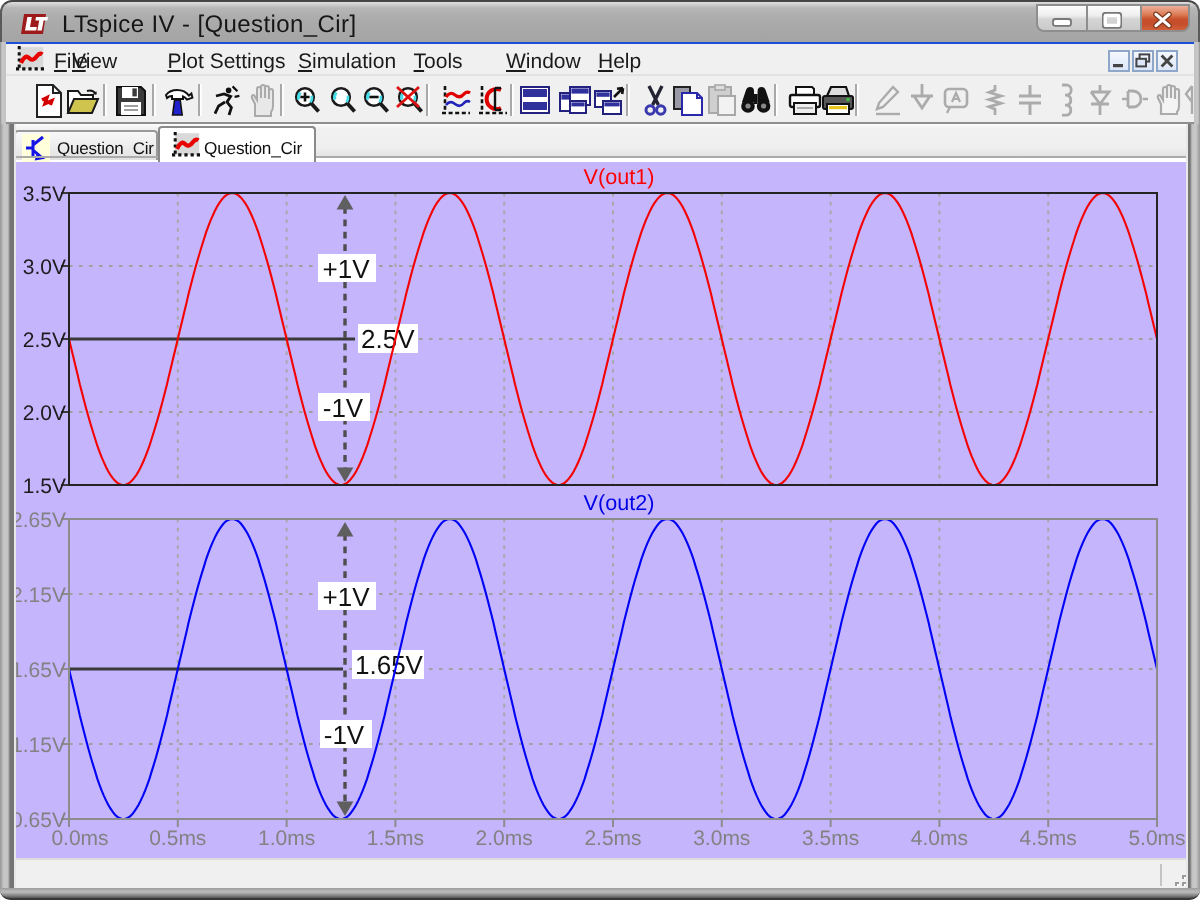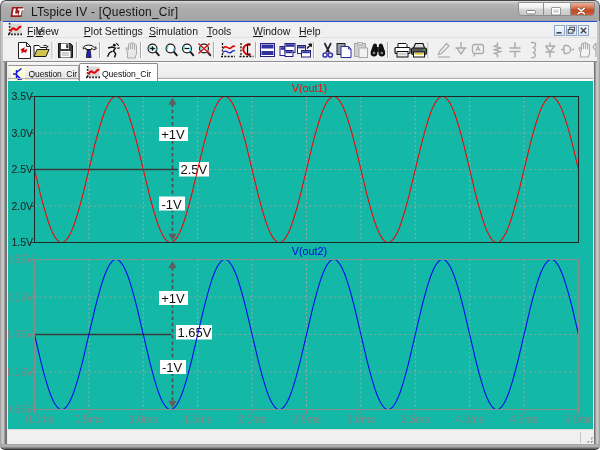--- a/index.html
+++ b/index.html
@@ -8,21 +8,21 @@
 background:linear-gradient(#dedede 0,#b6b6b6 3px,#acacac 40%,#a4a4a4 100%);
 border-top:1px solid #454545;border-left:1px solid #5a5a5a;border-right:1px solid #5a5a5a;}
 #title-text{left:30px;top:4px;font-size:12px;color:#161616;letter-spacing:0.2px;}
 #menubar{left:1px;top:21px;width:598px;height:16px;background:#f0f0f0;border-top:1px solid #1d4ed8;}
 .mi{position:absolute;top:3px;font-size:10.5px;color:#1a1a1a;}
 #toolbar{left:1px;top:37px;width:598px;height:24px;background:#f0f0f0;border-top:1px solid #e2e2e2;}
 #tabbar{left:1px;top:61px;width:598px;height:17px;background:linear-gradient(#fdfdfd 0,#f1f1f1 2px,#efefef 75%,#e4e4e4 100%);border-top:1px solid #8f8f8f;}
 #tabline{left:3px;top:78px;width:594px;height:1px;background:#ababab;}
 #tab1{left:7px;top:65px;width:72px;height:15px;background:linear-gradient(#f8f8f8,#e2e2e2);border:1px solid #9a9a9a;border-bottom:none;border-radius:2px 2px 0 0;}
 #tab2{left:79px;top:63px;width:79px;height:18px;background:#fff;border:1px solid #8a8a8a;border-bottom:none;border-radius:2px 2px 0 0;z-index:3;}
-#client{left:6px;top:81px;width:587px;height:348px;background:#14b8a6;}
+#client{left:6px;top:81px;width:587px;height:348px;background:#c4b5fd;}
 #statusbar{left:8px;top:429px;width:585px;height:15px;background:#f0f0f0;border-top:1px solid #dcdcdc;}
 #lborder{left:0;top:62px;width:8px;height:382px;background:linear-gradient(to right,#969696 0,#c9c9c9 2px,#c2c2c2 4px,#757575 5px,#757575 7px,#e8e8e8 7px);}
 #rborder{right:0;top:62px;width:7px;height:382px;background:linear-gradient(to left,#969696 0,#c9c9c9 2px,#c2c2c2 4px,#757575 5px,#757575 6px,#e8e8e8 6px);}
 #lthin{left:0;top:21px;width:3px;height:41px;background:linear-gradient(to right,#8f8f8f 0,#c8c8c8 1px,#c2c2c2 3px);}
 #rthin{right:0;top:21px;width:3px;height:41px;background:linear-gradient(to left,#8f8f8f 0,#c8c8c8 1px,#c2c2c2 3px);}
 #bborder{left:0;top:444px;width:600px;height:6px;background:linear-gradient(#9d9d9d 0,#bcbcbc 40%,#8d8d8d 70%,#5f5f5f 95%);border-radius:0 0 5px 5px;border-bottom:1px solid #383838;}
 .wbtn{position:absolute;top:1px;height:14px;border:1px solid #8e8e8e;background:linear-gradient(#fdfdfd,#eee 40%,#d4d4d4 55%,#cacaca);}
 #btnmin{left:517px;width:26px;border-radius:0 0 0 4px;}
 #btnmax{left:543px;width:26px;border-left:none;border-right:none;}
 #btnclose{left:569px;width:25px;border-radius:0 0 4px 0;background:linear-gradient(#ecaf9b 0,#dd7e58 35%,#c8502c 55%,#c44e2b 75%,#d2603a 100%);}

